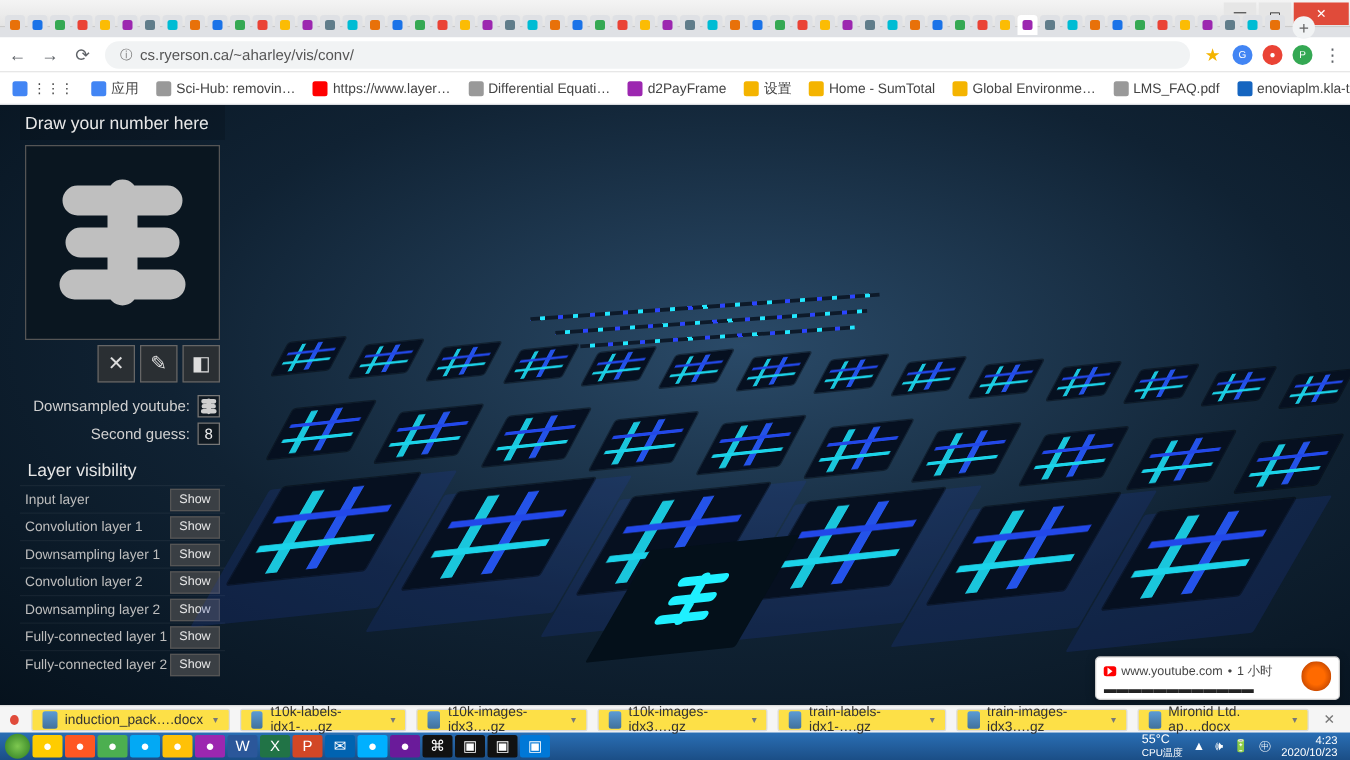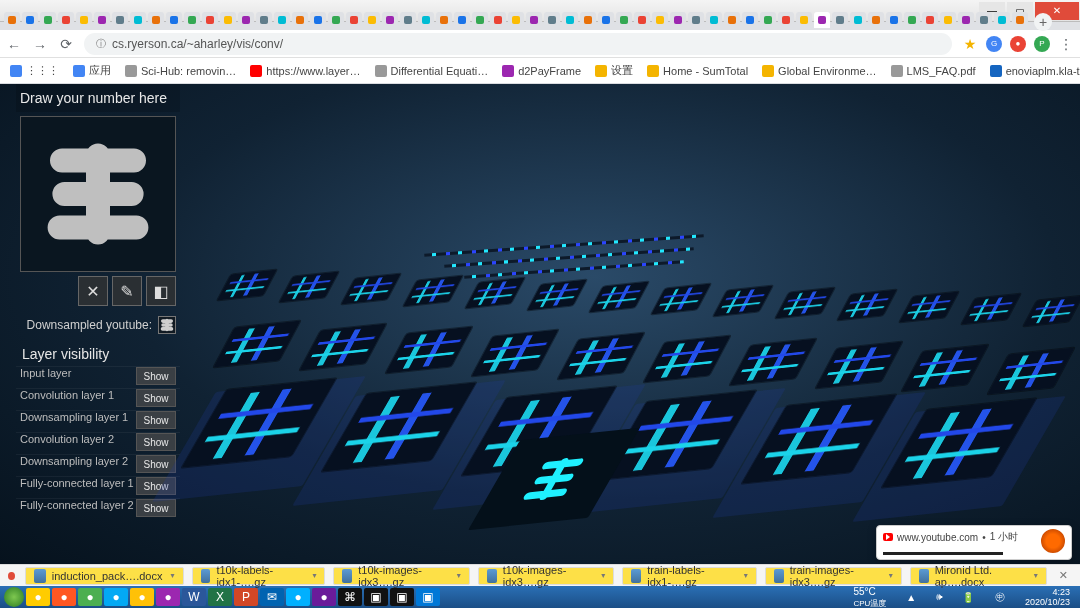--- a/index.html
+++ b/index.html
@@ -37,21 +37,21 @@
 
 .side { position:absolute; left:16px; top:0; width:164px; color:#d0d0d0; font-size:12px; }
 .side-title { font-size:14px; padding:6px 4px 6px 4px; color:#e8e8e8; background:rgba(0,0,0,.15);}
 .canvas-frame { margin:4px; width:156px; height:156px; border:1px solid #555; background:#0a1620; display:flex; align-items:center; justify-content:center; }
 .drawn { stroke:#bfbfbf; stroke-width:20; stroke-linecap:round; fill:none; }
 .tools { display:flex; gap:4px; margin:4px 4px 8px 4px; justify-content:flex-end;}
 .tool { width:30px; height:30px; border:1px solid #666; background:#2a2f33; display:flex; align-items:center; justify-content:center; color:#ddd; font-size:16px; cursor:pointer;}
 .kv { display:flex; justify-content:flex-end; align-items:center; gap:6px; padding:2px 4px; font-size:12px;}
 .kv .box { width:18px; height:18px; border:1px solid #777; display:flex; align-items:center; justify-content:center; font-size:12px; background:#111a22; color:#eee;}
 .vis-title { font-size:14px; padding:10px 6px 4px 6px; color:#e6e6e6; }
-.layer-row { display:flex; justify-content:space-between; padding:0 4px; height:22px; border-top:1px solid rgba(255,255,255,.05); font-size:11px; color:#bdbdbd;}
+.layer-row { display:flex; align-items:center; justify-content:space-between; padding:0 4px; height:22px; border-top:1px solid rgba(255,255,255,.05); font-size:11px; color:#bdbdbd;}
 .layer-row .btn { width:40px; height:18px; background:#3a3f44; color:#e8e8e8; font-size:10px; border:1px solid #555; display:flex; align-items:center; justify-content:center; cursor:pointer;}
 
 
 .viz { position:absolute; left:164px; right:0; top:0; bottom:0; }
 .plane { position:absolute; border-radius:2px; }
 .fmap { background:linear-gradient(135deg,#061020 0%,#061020 100%); box-shadow:0 0 0 1px rgba(0,0,0,.4); }
 .fmap::before { content:""; position:absolute; inset:8%; background:
   repeating-linear-gradient(0deg, transparent 0 28%, #18e7ff 28% 36%, transparent 36% 64%, #2042ff 64% 72%, transparent 72% 100%),
   repeating-linear-gradient(90deg, transparent 0 20%, #16d7ef 20% 30%, transparent 30% 55%, #2250ff 55% 65%, transparent 65% 100%);
   mix-blend-mode:screen; opacity:.9; filter:blur(.3px);
@@ -76,21 +76,21 @@
 .dl { display:flex; align-items:center; gap:6px; padding:0 8px; height:18px; border:1px solid #dcdcdc; border-radius:2px; background:#fde047; cursor:pointer;}
 .dl .fi { width:12px; height:14px; background:linear-gradient(#5b9bd5,#41719c); border-radius:2px;}
 .dl .car { color:#777; font-size:8px; margin-left:2px;}
 .dlbar .close { margin-left:auto; color:#777; cursor:pointer; padding:0 4px;}
 .dlbar .warn { width:8px;height:8px;border-radius:50%;background:#e04b3a; margin-right:2px;}
 
 
 .taskbar { height:22px; background:linear-gradient(#2a6fb5,#1b4e86); display:flex; align-items:center; padding:0 4px; gap:2px; color:#fff; font-size:10px;}
 .taskbar .tb { width:24px; height:18px; border-radius:2px; display:flex; align-items:center; justify-content:center; background:rgba(255,255,255,.08); cursor:pointer; font-size:12px;}
 .taskbar .start { background:radial-gradient(circle,#7ec850,#2a7a20); border-radius:50%; width:20px; height:20px;}
-.taskbar .tray { margin-left:auto; display:flex; align-items:center; gap:20px; padding-right:6px;}
+.taskbar .tray { margin-left:auto; display:flex; align-items:center; gap:8px; padding-right:6px;}
 .taskbar .clock { text-align:right; line-height:10px; font-size:9px;}
 </style>
 </head>
 <body>
 
 <div class="titlebar">
   <div class="win-btn win-min">—</div>
   <div class="win-btn win-max">▭</div>
   <div class="win-btn win-close">✕</div>
 </div>
@@ -349,20 +349,24 @@
       <div class="tool">◧</div>
     </div>
     <div class="kv">
         <span>Downsampled youtube:</span>
       <span class="box">
           <svg viewBox="0 0 100 100" width="14" height="14">
             <path class="drawn" style="stroke:#cfcfcf;stroke-width:26" d="M20 22 L80 22 M22 50 L78 50 M18 78 L82 78 M50 18 L50 82"></path>
           </svg>
         </span>
     </div>
+    <div class="kv">
+        <span>Second guess:</span>
+        <span class="box">8</span>
+      </div>
     <div class="vis-title">Layer visibility</div>
     <div id="layers">
         <div class="layer-row">
           <span>Input layer</span>
           <span class="btn">Show</span>
         </div>
         <div class="layer-row">
           <span>Convolution layer 1</span>
           <span class="btn">Show</span>
         </div>

